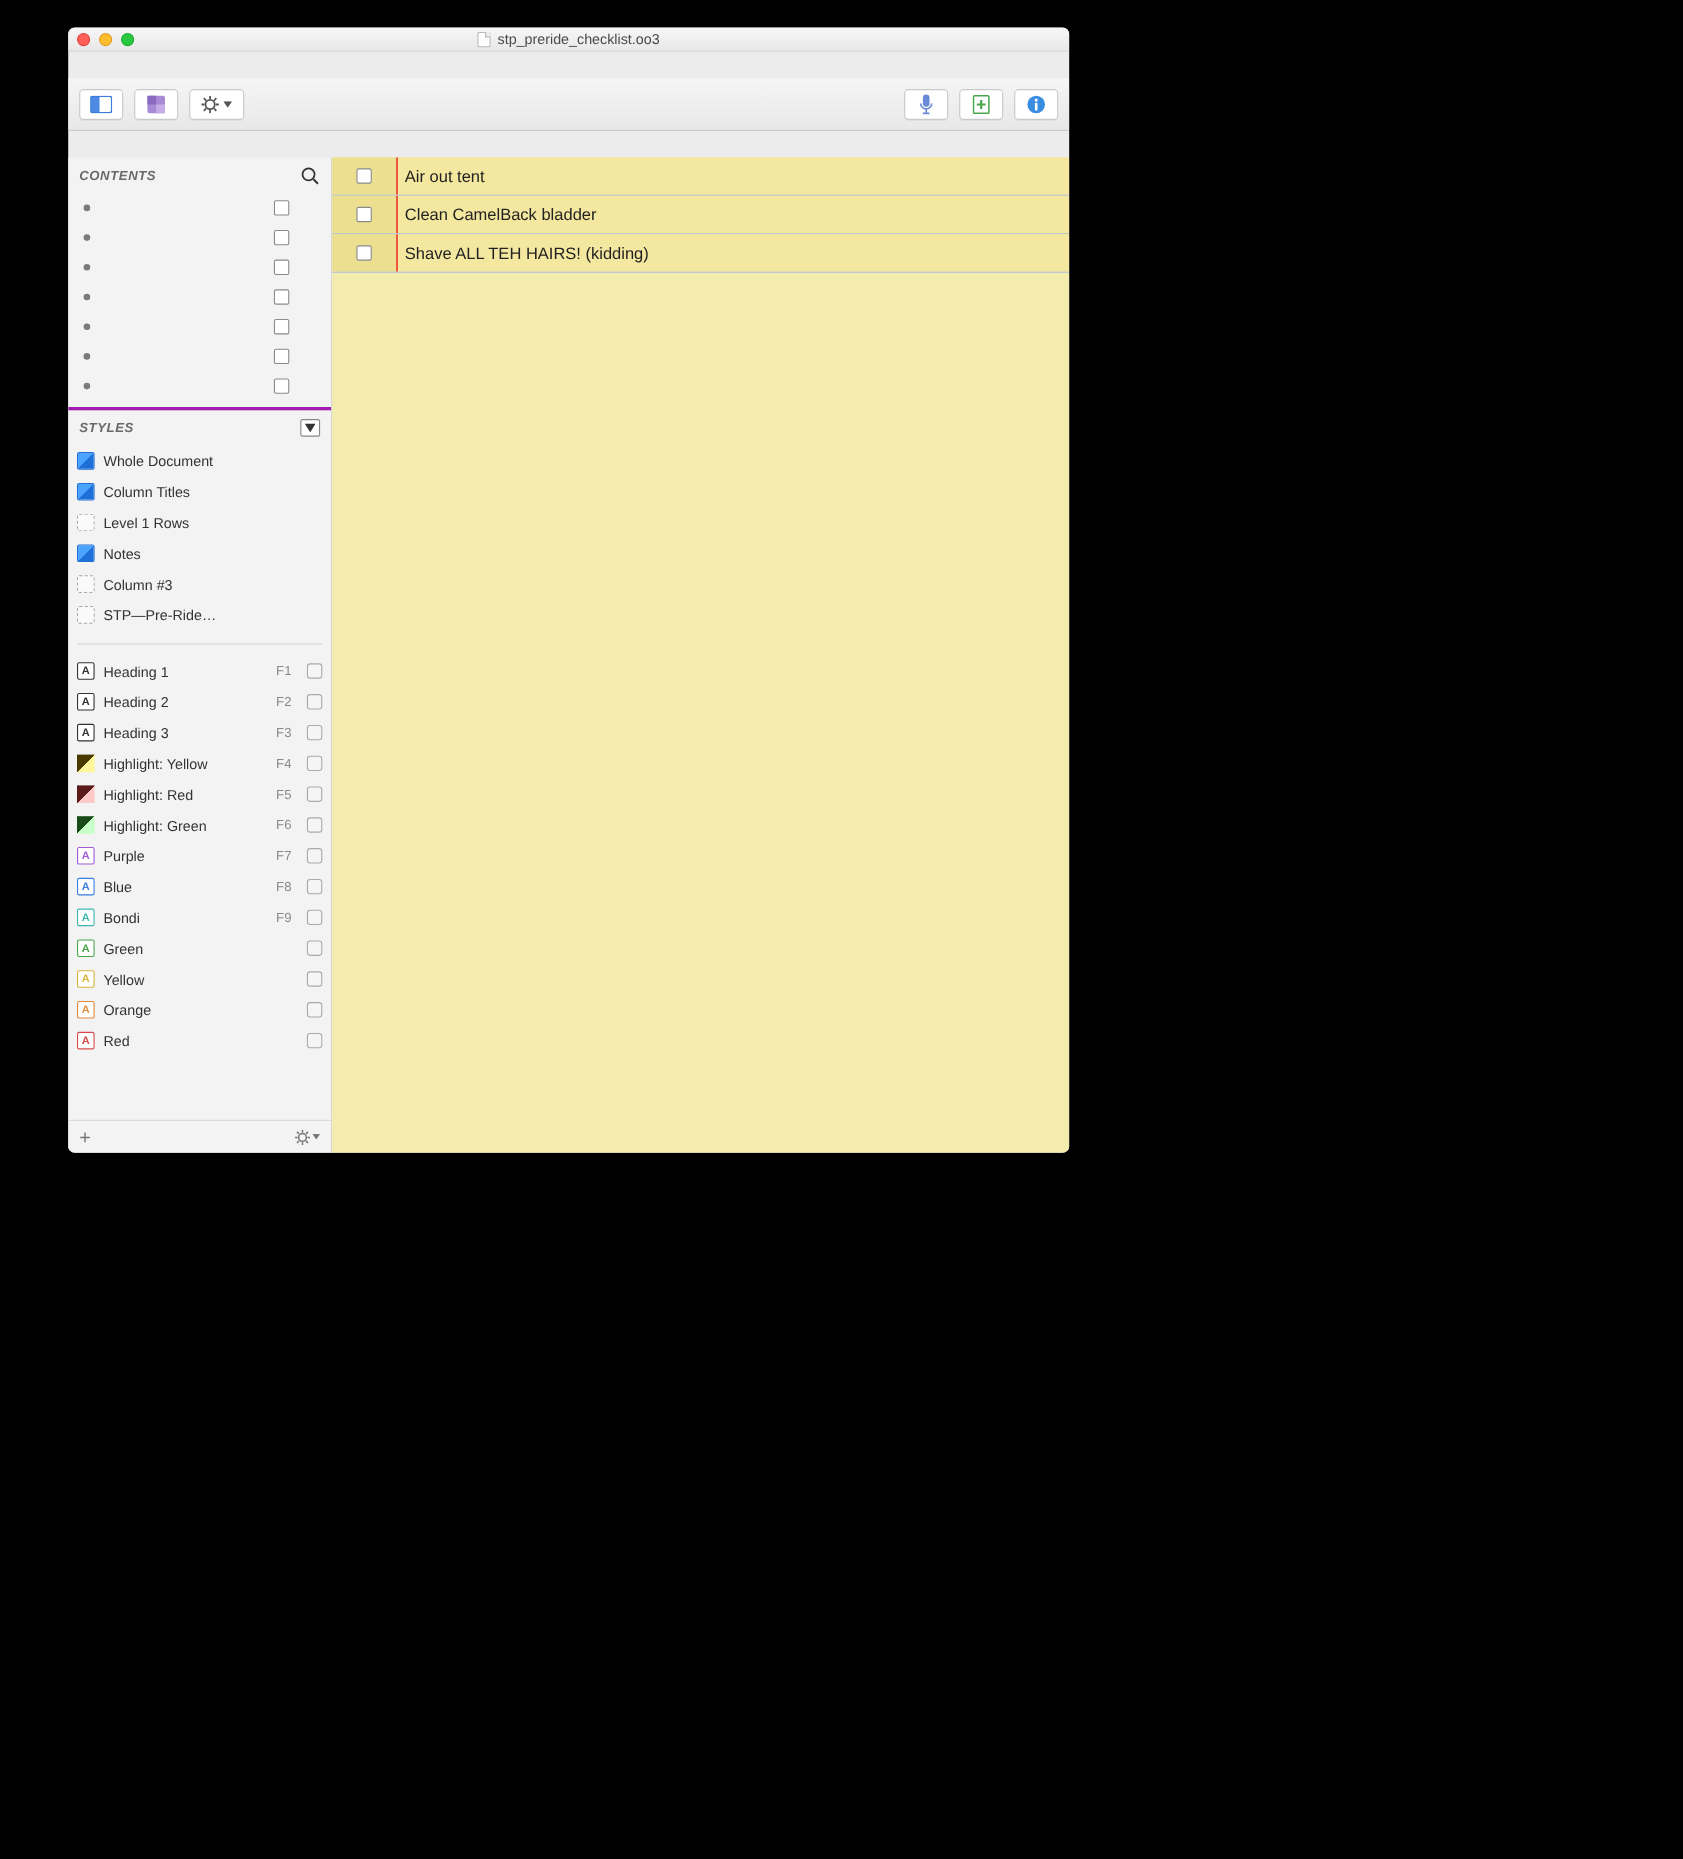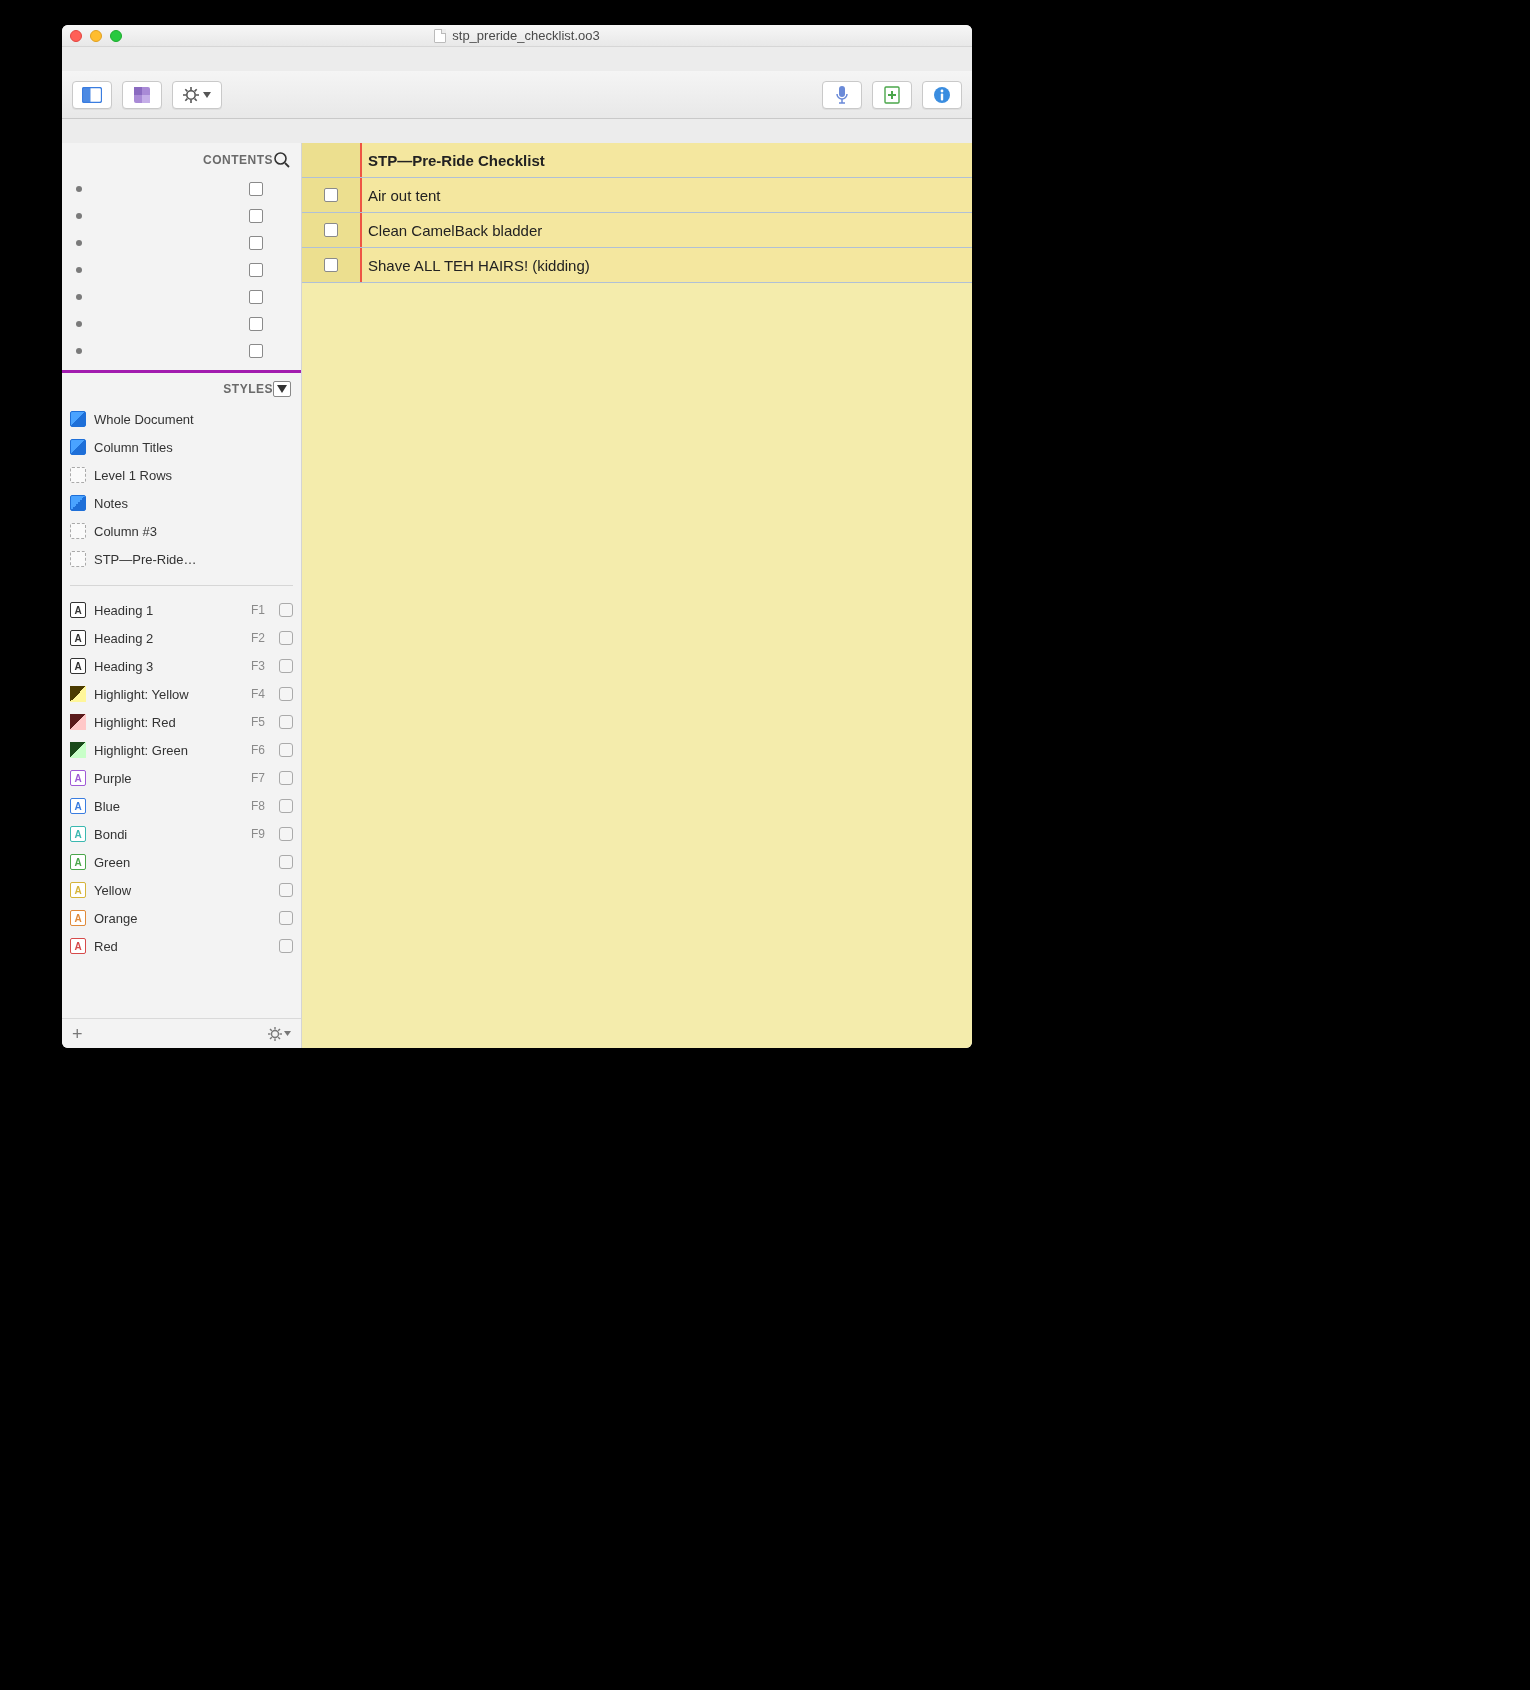--- a/index.html
+++ b/index.html
@@ -58,23 +58,23 @@
     box-shadow:0 1px 0 rgba(0,0,0,0.05);
   }
   .tbtn svg{display:block;}
   .spacer{flex:1;}
   .body{flex:1; display:flex; min-height:0;}
   .sidebar{
     width:240px; background:#f3f3f3; border-right:1px solid #d4d4d4;
     display:flex; flex-direction:column;
   }
   .sec-head{
-    display:flex; align-items:center; justify-content:flex-end;
+    display:flex; align-items:center; justify-content:space-between;
     padding:8px 10px 4px 10px;
-    font-size:12px; font-weight:600; color:#6a6a6a; letter-spacing:0.5px;
+    font-size:12px; font-weight:600; color:#6a6a6a; letter-spacing:0.5px;font-style:italic;
   }
   .sec-head .mag{width:18px;height:18px;}
   .contents-list{padding:2px 10px 6px 10px;}
   .crow{display:flex;align-items:center;height:27px;gap:10px;}
   .bullet{width:6px;height:6px;border-radius:50%;background:#7a7a7a;margin-left:4px;}
   .crow .cb{margin-left:auto;margin-right:28px;}
   .cb{width:14px;height:14px;border:1px solid #8a8a8a;border-radius:2px;background:#fff;}
   .cb.round{border-radius:3px;border-color:#aaa;background:#f5f5f5;}
   .styles-sec{border-top:3px solid #a21caf;}
   .collapse-btn{width:18px;height:16px;border:1px solid #888;border-radius:2px;background:#fff;display:flex;align-items:center;justify-content:center;}
@@ -356,24 +356,20 @@
               </g>
             </svg>
           <svg width="7" height="5">
               <polygon points="0,0 7,0 3.5,5" fill="#777"></polygon>
             </svg>
         </span>
       </div>
     </div>
 
     <div class="main">
-      <div class="row header">
-        <div class="chk"></div>
-        <div class="txt">STP—Pre-Ride Checklist</div>
-      </div>
       <div id="rows">
           <div class="row">
             <div class="chk">
               <span class="cb"></span>
             </div>
             <div class="txt">Air out tent</div>
           </div>
           <div class="row">
             <div class="chk">
               <span class="cb"></span>

